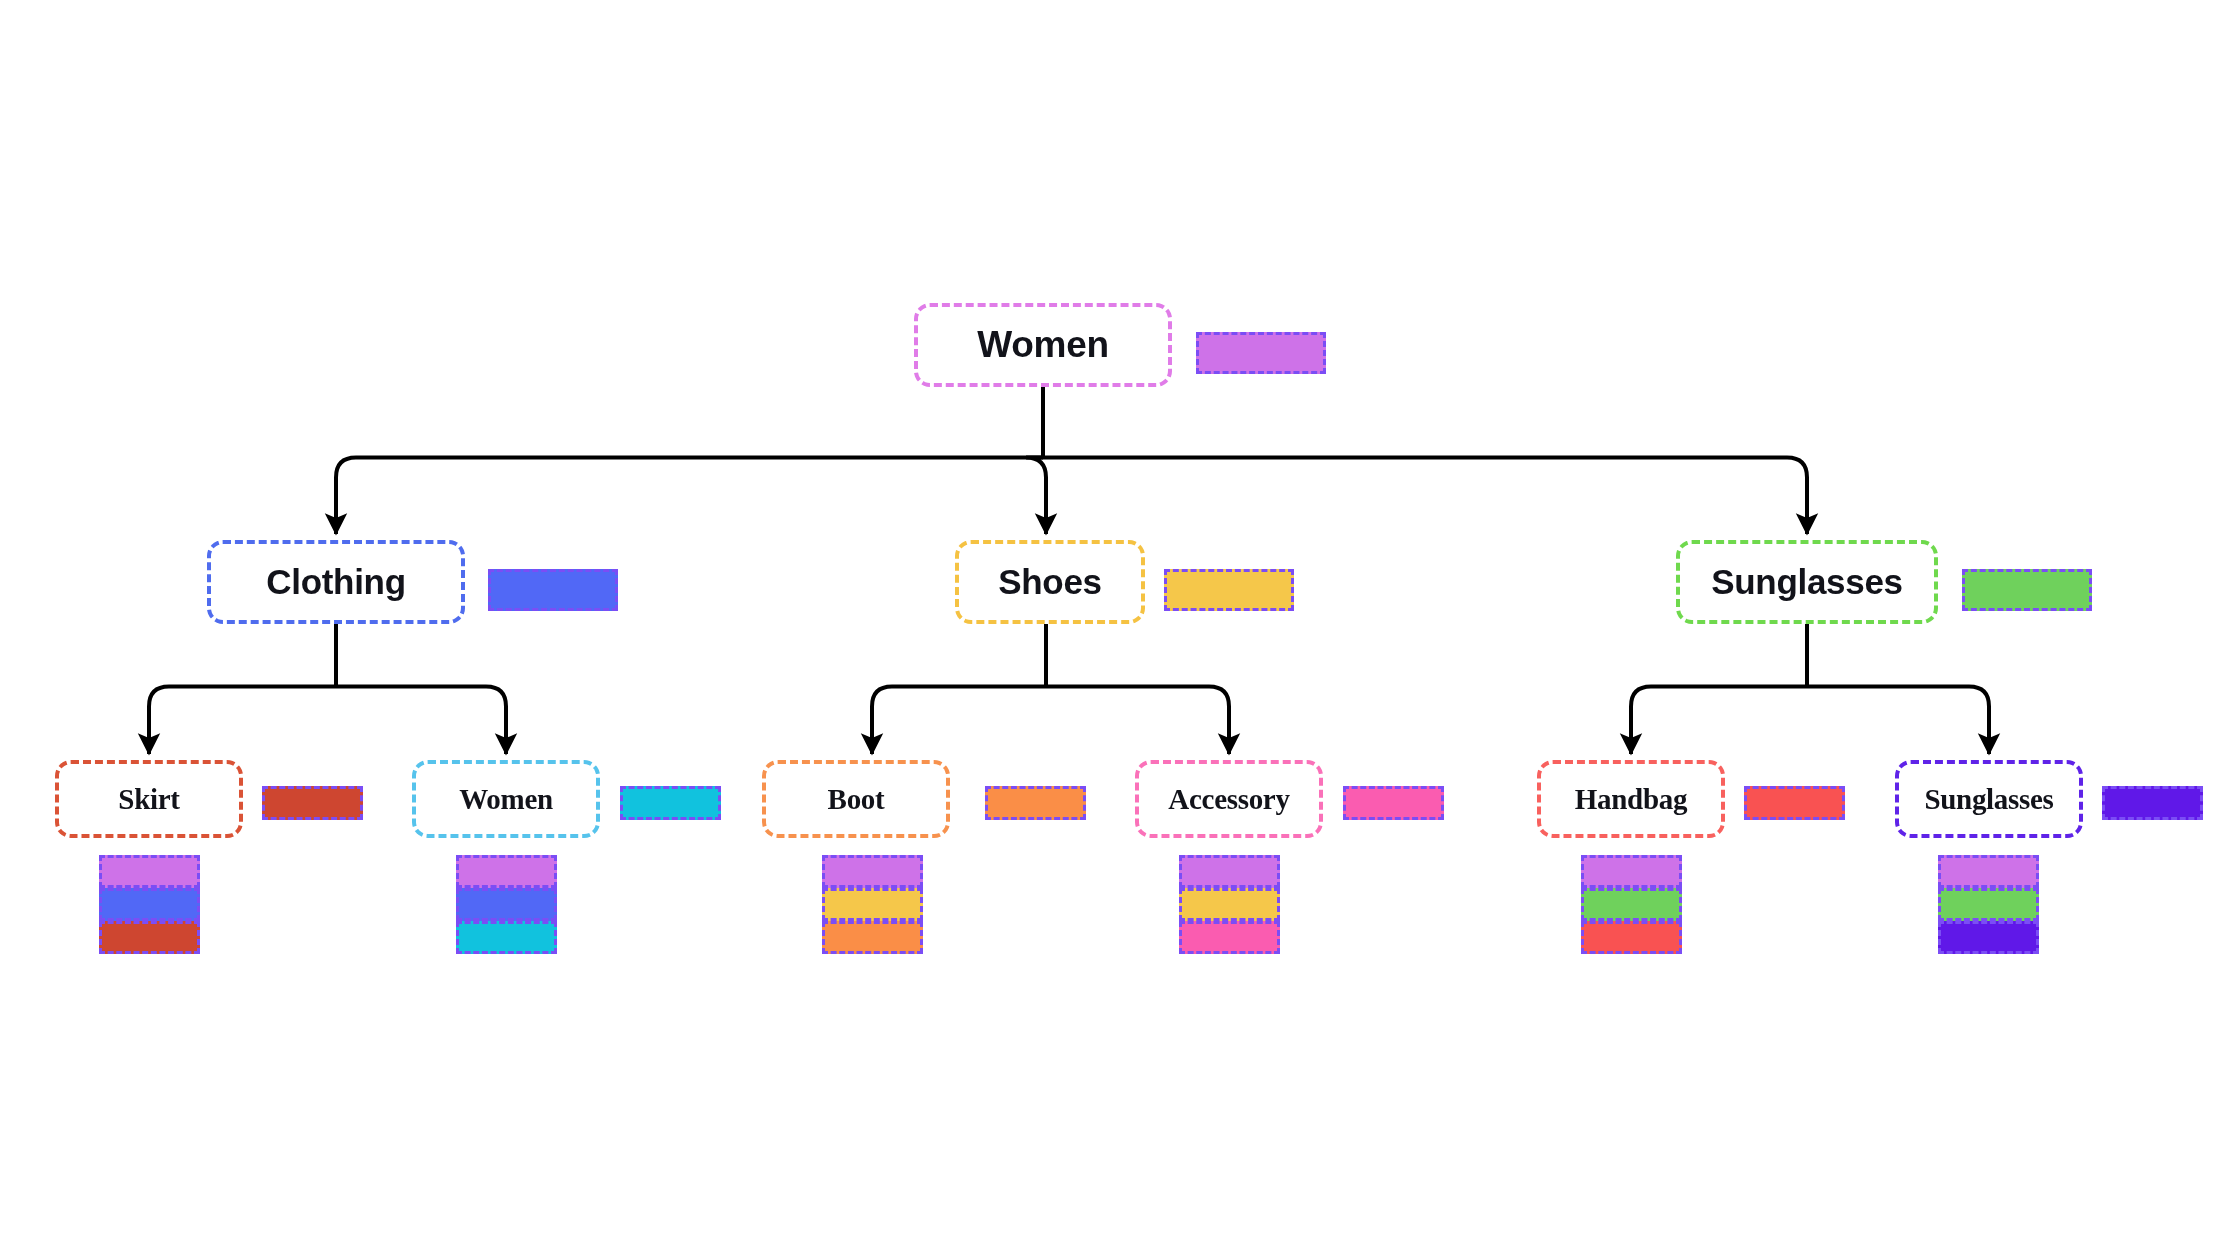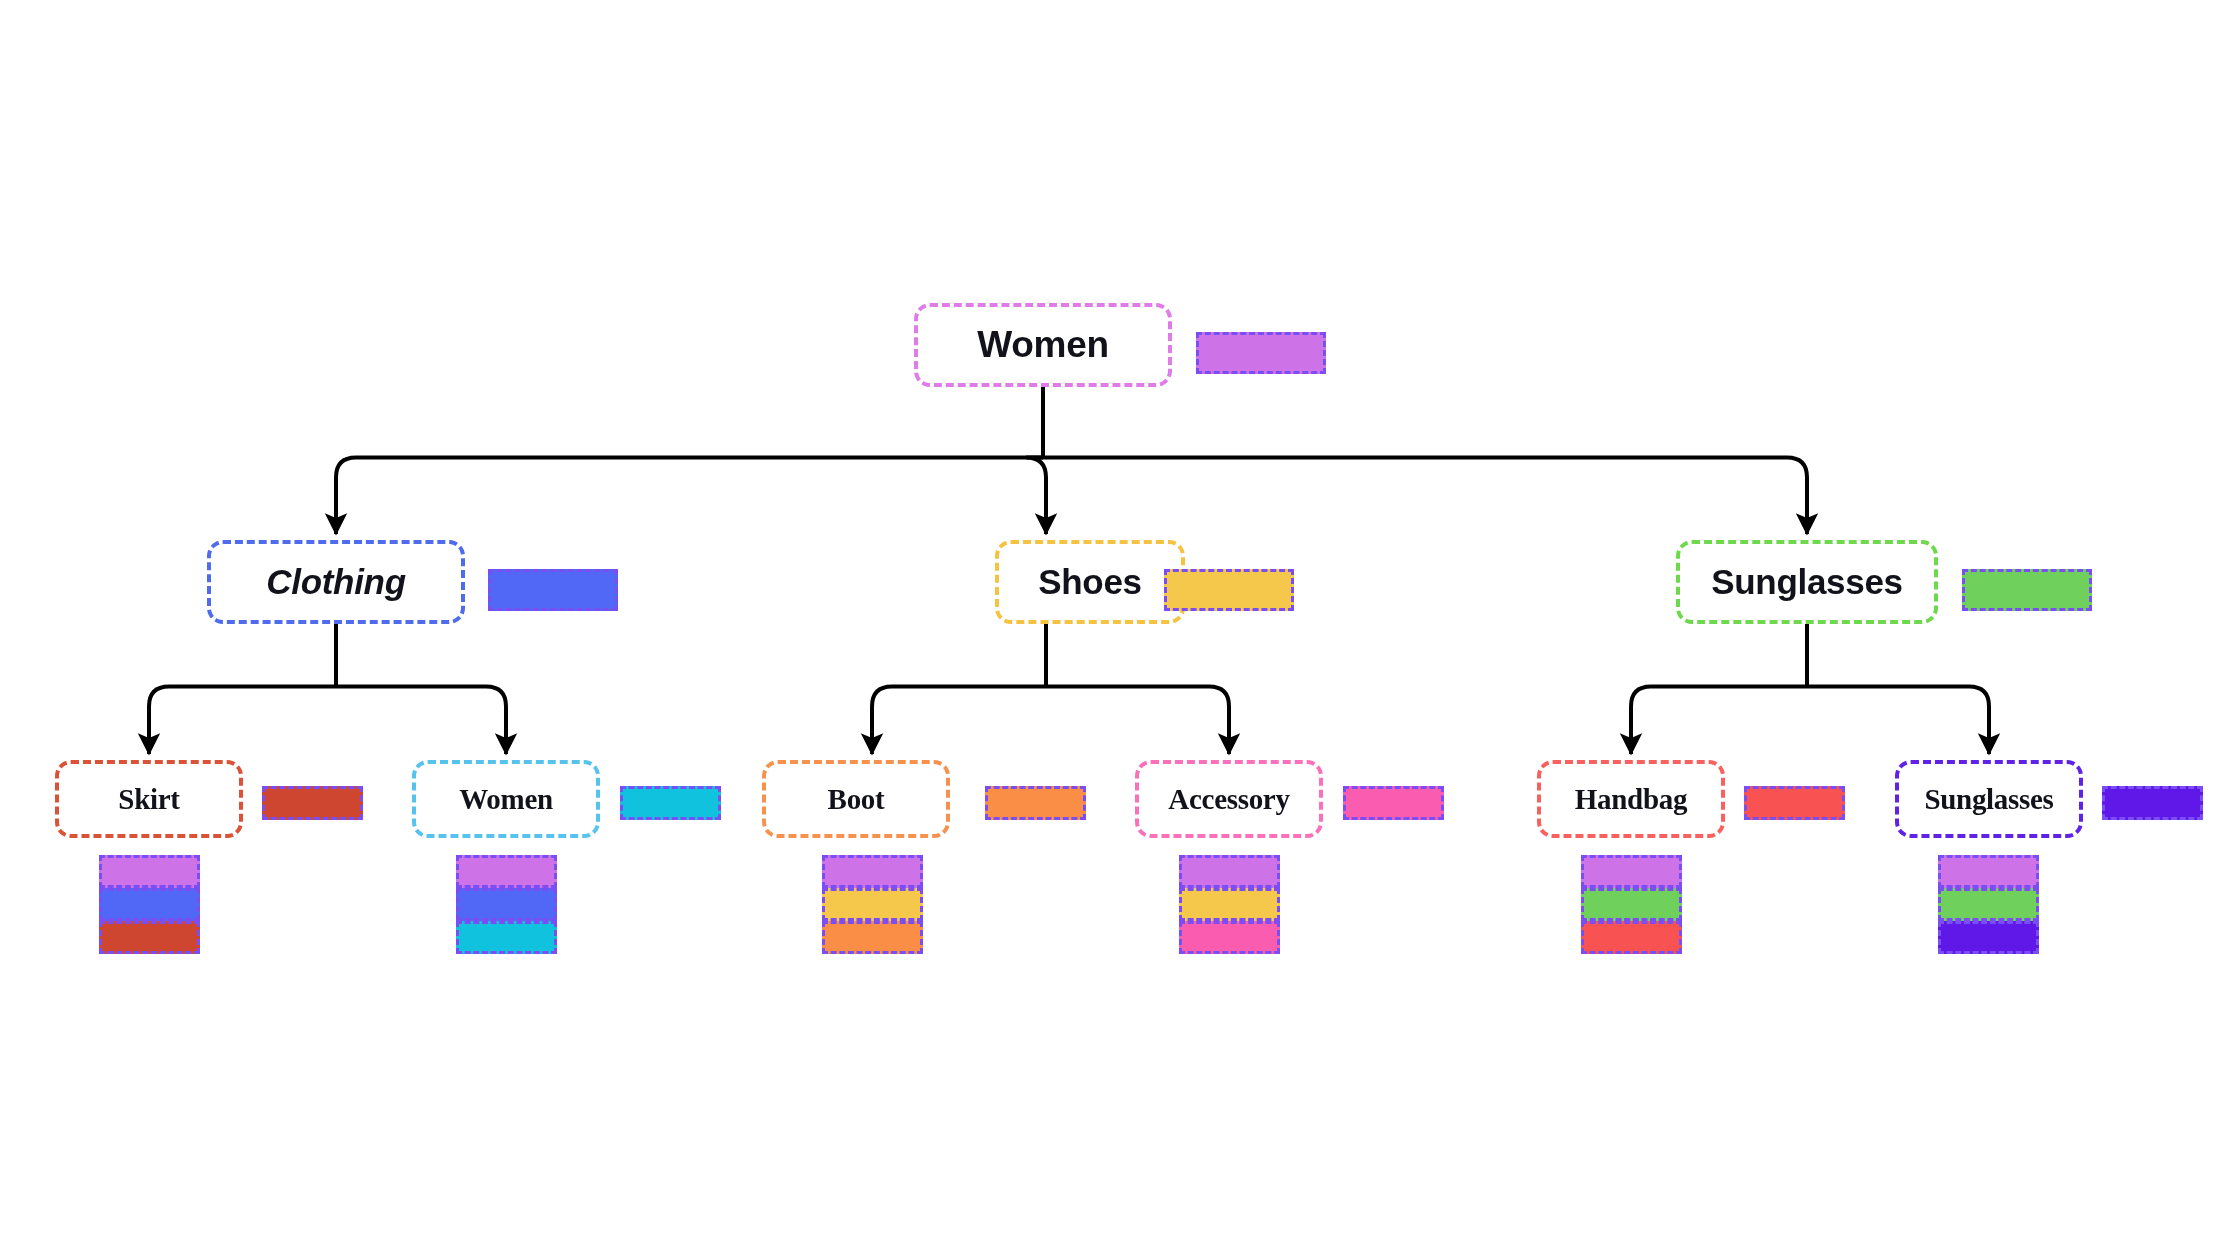--- a/index.html
+++ b/index.html
@@ -87,25 +87,25 @@
       <path d="M1046,686.56 L1209,686.56 Q1229,686.56 1229,706.56 L1229,754" fill="none" stroke="#000000" stroke-width="4" stroke-linecap="butt" marker-end="url(#arrowhead)"></path>
       <path d="M1807,624 L1807,686.56" fill="none" stroke="#000000" stroke-width="4" stroke-linecap="butt"></path>
       <path d="M1807,686.56 L1651,686.56 Q1631,686.56 1631,706.56 L1631,754" fill="none" stroke="#000000" stroke-width="4" stroke-linecap="butt" marker-end="url(#arrowhead)"></path>
       <path d="M1807,686.56 L1969,686.56 Q1989,686.56 1989,706.56 L1989,754" fill="none" stroke="#000000" stroke-width="4" stroke-linecap="butt" marker-end="url(#arrowhead)"></path>
     </svg>
   <div id="nodes-layer">
       <div class="node level0 root" style="left: 914px; top: 303px; width: 258px; height: 84px; border-color: rgb(224, 124, 232);">
         <span class="node-label">Women</span>
       </div>
       <div class="swatch" style="left: 1196px; top: 332px; width: 130px; height: 42px; background: rgb(206, 114, 232); border-color: rgb(123, 77, 245);"></div>
-      <div class="node level1" style="left: 207px; top: 540px; width: 258px; height: 84px; border-color: rgb(79, 108, 238); font-style: italic;">
+      <div class="node level1" style="left: 207px; top: 540px; width: 258px; height: 84px; border-color: rgb(79, 108, 238);">
         <span class="node-label">Clothing</span>
       </div>
       <div class="swatch" style="left: 488px; top: 569px; width: 130px; height: 42px; background: rgb(81, 104, 246); border-color: rgb(123, 77, 245);"></div>
-      <div class="node level1" style="left: 995px; top: 540px; width: 190px; height: 84px; border-color: rgb(245, 194, 66);">
+      <div class="node level1" style="left: 955px; top: 540px; width: 190px; height: 84px; border-color: rgb(245, 194, 66);">
         <span class="node-label">Shoes</span>
       </div>
       <div class="swatch" style="left: 1164px; top: 569px; width: 130px; height: 42px; background: rgb(245, 199, 74); border-color: rgb(123, 77, 245);"></div>
       <div class="node level1" style="left: 1676px; top: 540px; width: 262px; height: 84px; border-color: rgb(111, 217, 77);">
         <span class="node-label">Sunglasses</span>
       </div>
       <div class="swatch" style="left: 1962px; top: 569px; width: 130px; height: 42px; background: rgb(111, 209, 92); border-color: rgb(123, 77, 245);"></div>
       <div class="node level2" style="left: 55px; top: 760px; width: 188px; height: 78px; border-color: rgb(218, 83, 54);">
         <span class="node-label">Skirt</span>
       </div>

